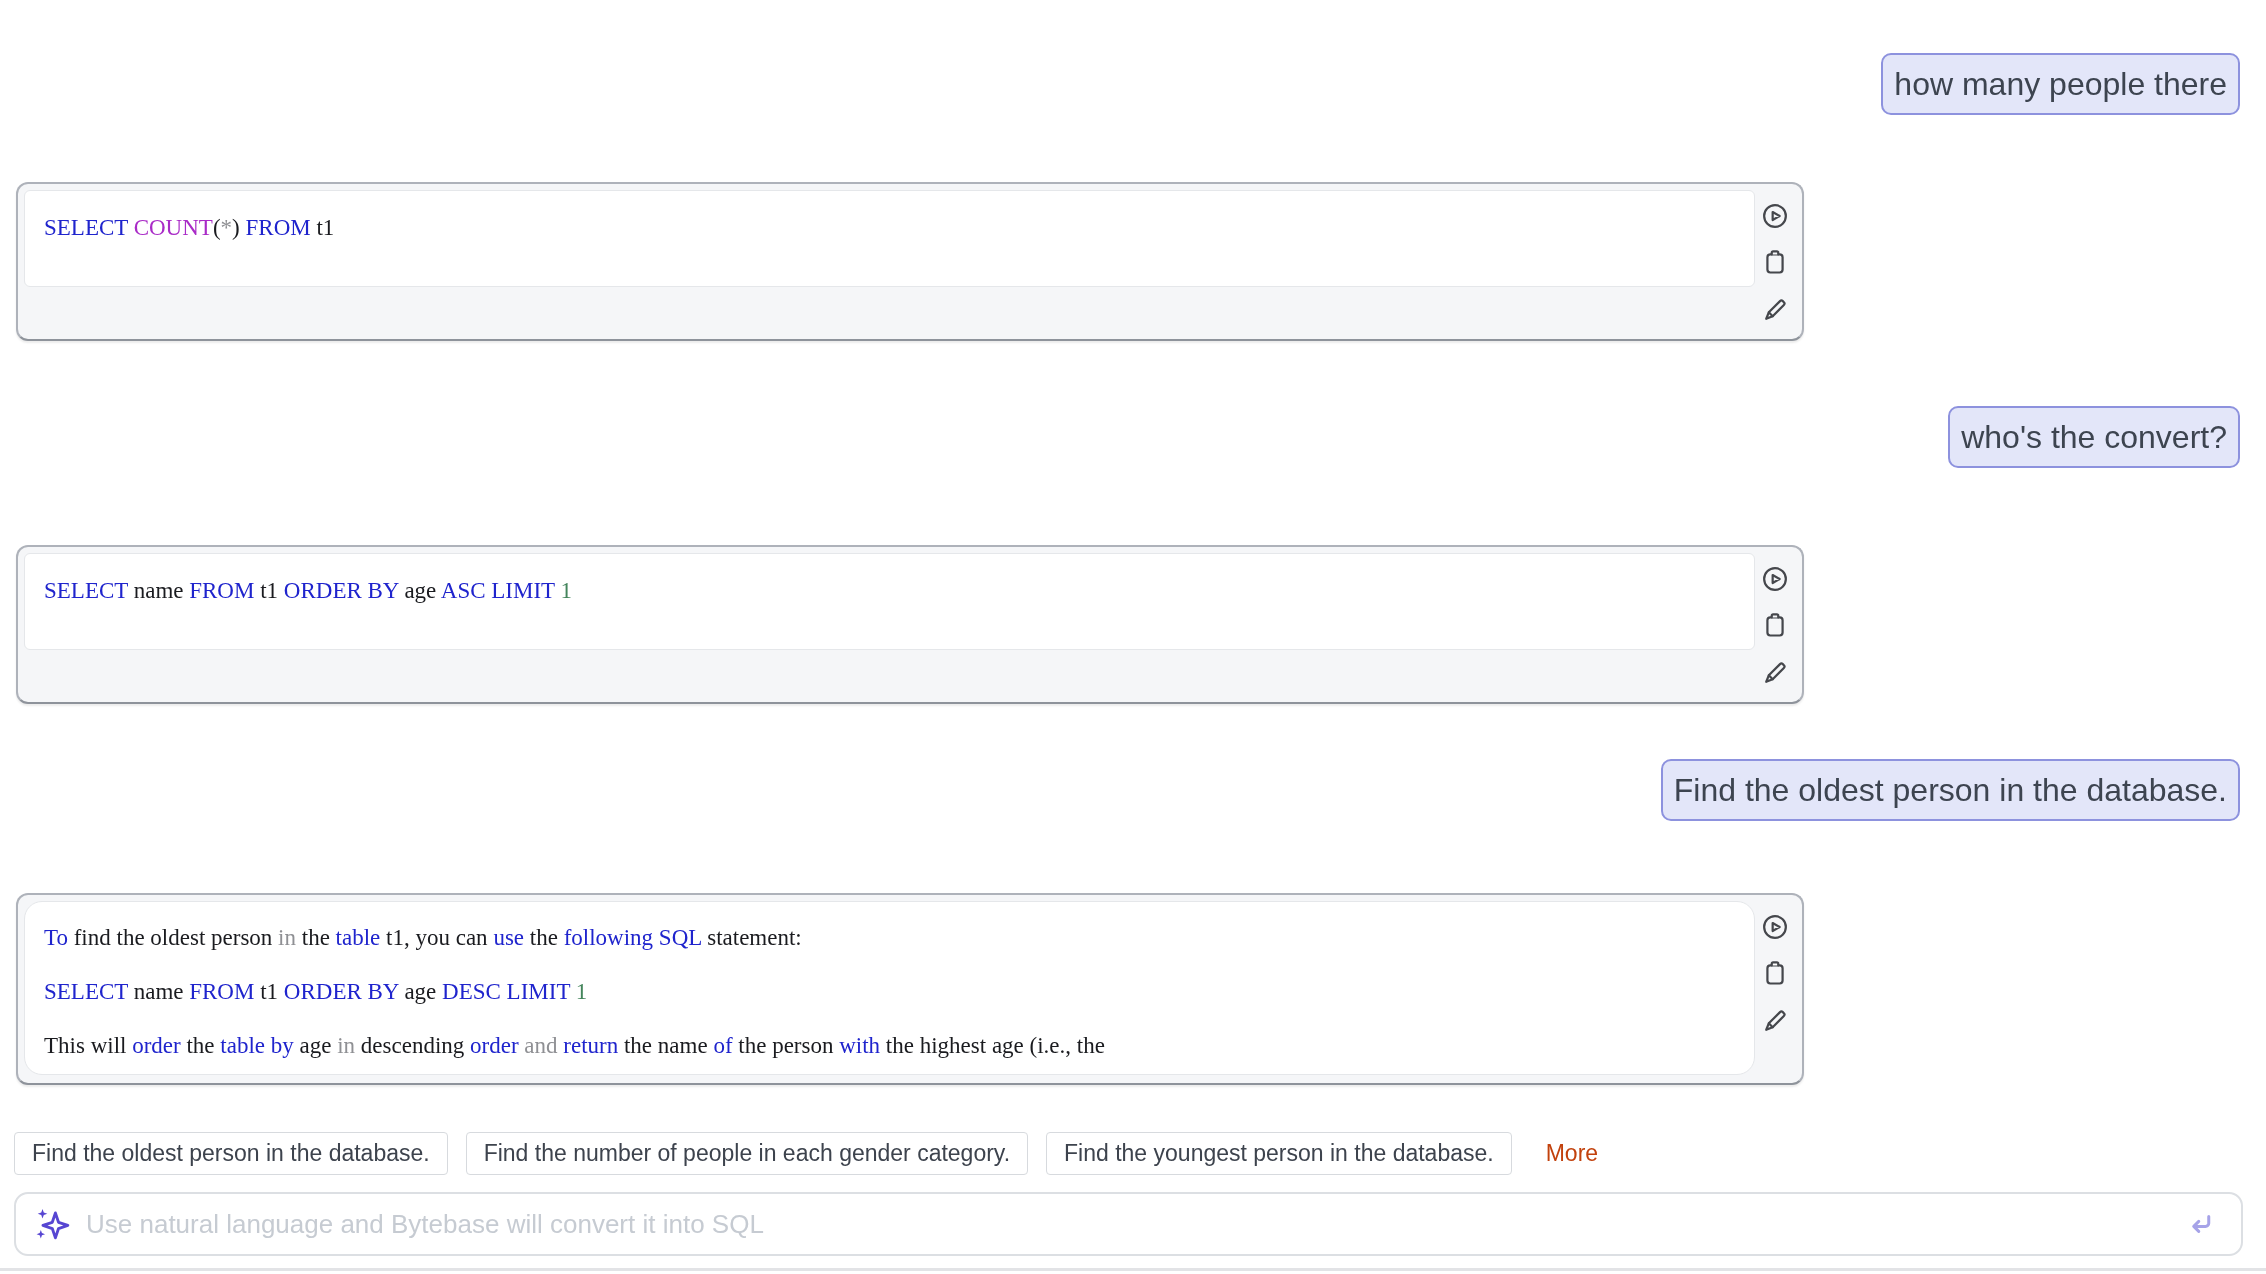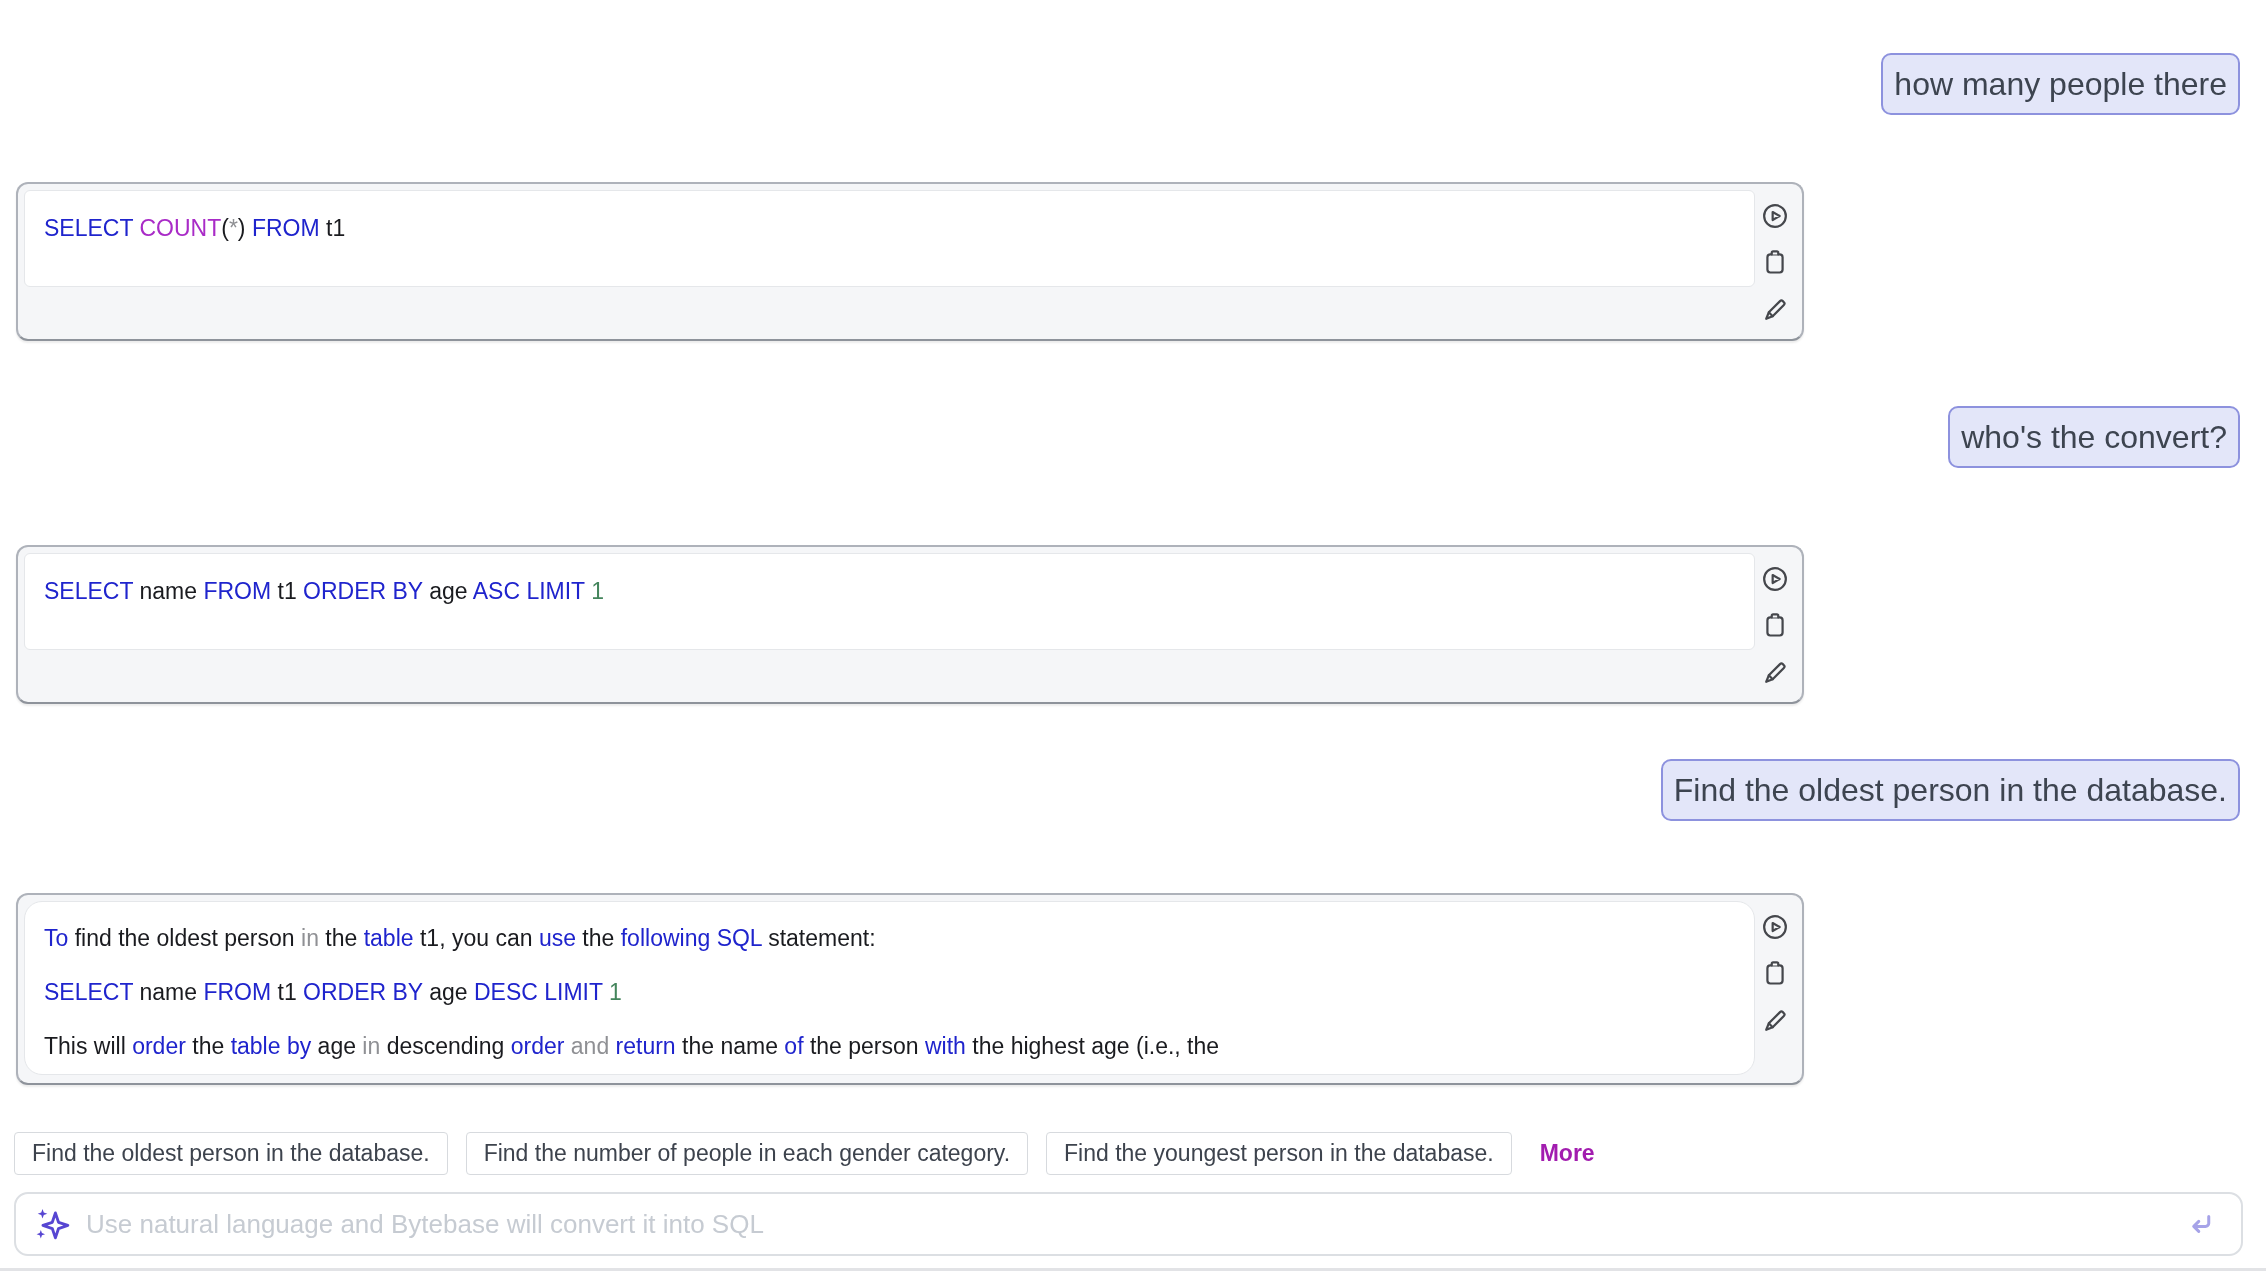--- a/index.html
+++ b/index.html
@@ -14,21 +14,21 @@
   
   .sql-card{position:absolute;left:16px;width:1784px;background:#f5f6f8;
             border:2px solid #aeb2ba;border-bottom-color:#8e939b;border-radius:12px;
             box-shadow:0 2px 2px rgba(0,0,0,0.08);}
   .sql-card.short{height:155px;}
   .sql-card.tall{height:188px;}
   .sql-inner{position:absolute;left:6px;top:6px;right:47px;background:#ffffff;
              border:1px solid #e5e7ea;border-radius:6px;overflow:hidden;}
   .short .sql-inner{height:95px;}
   .tall  .sql-inner{height:172px;border-radius:18px;}
-  .sql-code{font-family:Liberation Sans, sans-serif;font-size:23px;color:#1a1b1f;}
+  .sql-code{font-family:Liberation Serif, serif;font-size:23px;color:#1a1b1f;}
   .short .sql-code{padding:17px 19px 0 19px;line-height:40px;}
   .tall  .sql-code{padding:9px 19px 0 19px;line-height:54px;}
   .sql-line{white-space:pre;overflow:hidden;}
   .tk-kw{color:#1f24cd;}
   .tk-fn{color:#a92bc7;}
   .tk-num{color:#44855c;}
   .tk-op{color:#8f9094;}
   .tk-pl{color:#1a1b1f;}
 
   
@@ -37,22 +37,22 @@
             background:transparent;border:none;padding:0;}
   .icon-btn svg{display:block;width:28px;height:28px;stroke:#45474c;fill:none;
                 stroke-width:1.9;stroke-linecap:round;stroke-linejoin:round;}
   .act-run{top:18px;} .act-copy{top:64px;} .act-edit{top:112px;}
 
   
   .chips-row{position:absolute;left:14px;top:1132px;display:flex;align-items:center;gap:18px;}
   .chip{background:#ffffff;border:1px solid #d7dade;border-radius:4px;color:#3d434d;
         font-size:23px;line-height:41px;height:43px;padding:0 17px;white-space:nowrap;cursor:pointer;
         box-sizing:border-box;}
-  .more-btn{border:none;background:transparent;color:#a21caf;font-size:23px;line-height:43px;
-            padding:0 8px;margin-left:2px;cursor:pointer;white-space:nowrap;font-weight:bold;}
+  .more-btn{border:none;background:transparent;color:#c2410c;font-size:23px;line-height:43px;
+            padding:0 8px;margin-left:8px;cursor:pointer;white-space:nowrap;}
 
   
   .composer{position:absolute;left:14px;top:1192px;width:2229px;height:64px;box-sizing:border-box;
             border:2px solid #dcdfe3;border-radius:14px;background:#ffffff;
             display:flex;align-items:center;padding:0 26px 0 20px;}
   .sparkle{width:34px;height:34px;flex:0 0 auto;margin-right:14px;}
   .composer input{flex:1;border:none;outline:none;font-size:26px;color:#a16207;
                   font-family:"Liberation Sans",sans-serif;background:transparent;}
   .composer input::placeholder{color:#c6cbd2;opacity:1;}
   .enter-btn{background:transparent;border:none;padding:0;cursor:pointer;flex:0 0 auto;}

